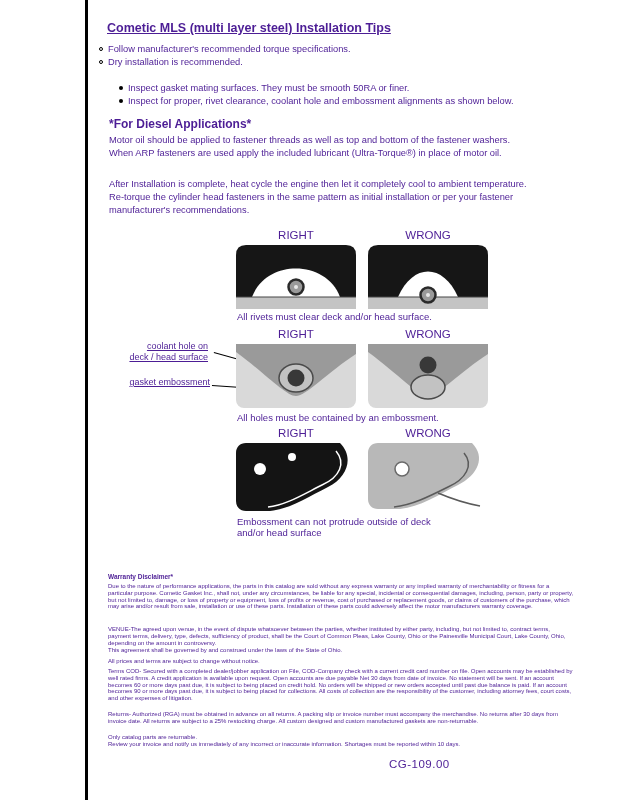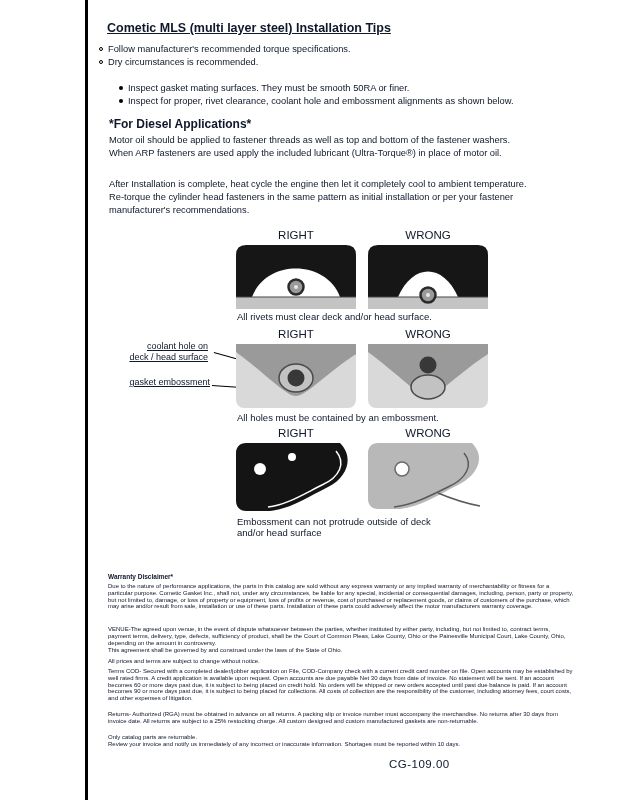--- a/index.html
+++ b/index.html
@@ -1,20 +1,20 @@
 <!DOCTYPE html>
 <html><head>
 <meta charset="utf-8">
 <title>Cometic MLS Installation Tips</title>
 <style>
   * { margin:0; padding:0; box-sizing:border-box; }
   html,body { background:#ffffff; }
   .page {
     position:relative; width:618px; height:800px; background:#ffffff;
-    font-family:"Liberation Sans", sans-serif; color:#0f172a; overflow:hidden;
+    font-family:"Liberation Sans", sans-serif; color:#4c1d95; overflow:hidden;
   }
   .abs { position:absolute; }
   .left-rule { left:85px; top:0; width:3px; height:800px; background:#000; }
   .title { left:107px; top:21px; font-size:12.5px; font-weight:bold; text-decoration:underline; white-space:nowrap; }
   .tip { font-size:9.3px; white-space:nowrap; }
   .ring { display:inline-block; width:4px; height:4px; border:1px solid #000; border-radius:50%; margin-right:5px; vertical-align:1px; }
   .dot  { display:inline-block; width:4px; height:4px; background:#000; border-radius:50%; margin-right:5px; vertical-align:1px; }
   .heading { font-size:12px; font-weight:bold; }
   .para { font-size:9.3px; line-height:13px; }
   .dg-label { width:120px; text-align:center; font-size:11.5px; }
@@ -32,21 +32,21 @@
 <div class="page">
 
   <div class="abs left-rule"></div>
 
   <h1 class="abs title">Cometic MLS (multi layer steel) Installation Tips</h1>
 
   <div class="abs tip" style="left:99px; top:44px;">
     <span class="ring"></span><span>Follow manufacturer's recommended torque specifications.</span>
   </div>
   <div class="abs tip" style="left:99px; top:57px;">
-    <span class="ring"></span><span>Dry circumstances is recommended.</span>
+    <span class="ring"></span><span>Dry installation is recommended.</span>
   </div>
   <div class="abs tip" style="left:119px; top:83px;">
     <span class="dot"></span><span>Inspect gasket mating surfaces.  They must be smooth 50RA or finer.</span>
   </div>
   <div class="abs tip" style="left:119px; top:96px;">
     <span class="dot"></span><span>Inspect for proper, rivet clearance, coolant hole and embossment alignments as shown below.</span>
   </div>
 
   <div class="abs heading" style="left:109px; top:117px;">*For Diesel Applications*</div>
   <div class="abs para" style="left:109px; top:134px; width:422px;">Motor oil should be applied to fastener threads as well as top and bottom of the fastener washers. When ARP fasteners are used apply the included lubricant (Ultra-Torque®) in place of motor oil.</div>

